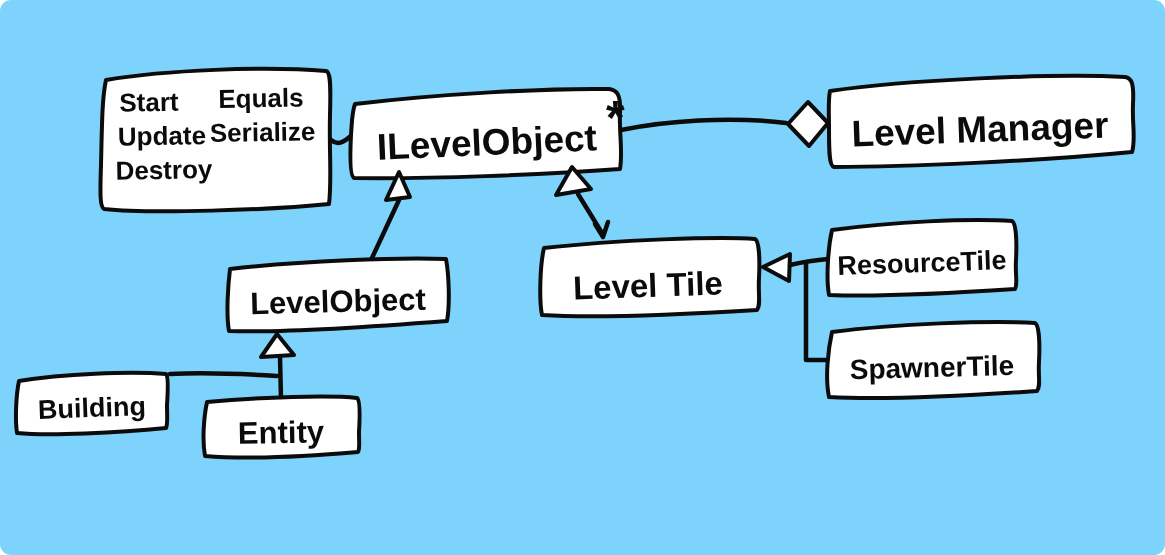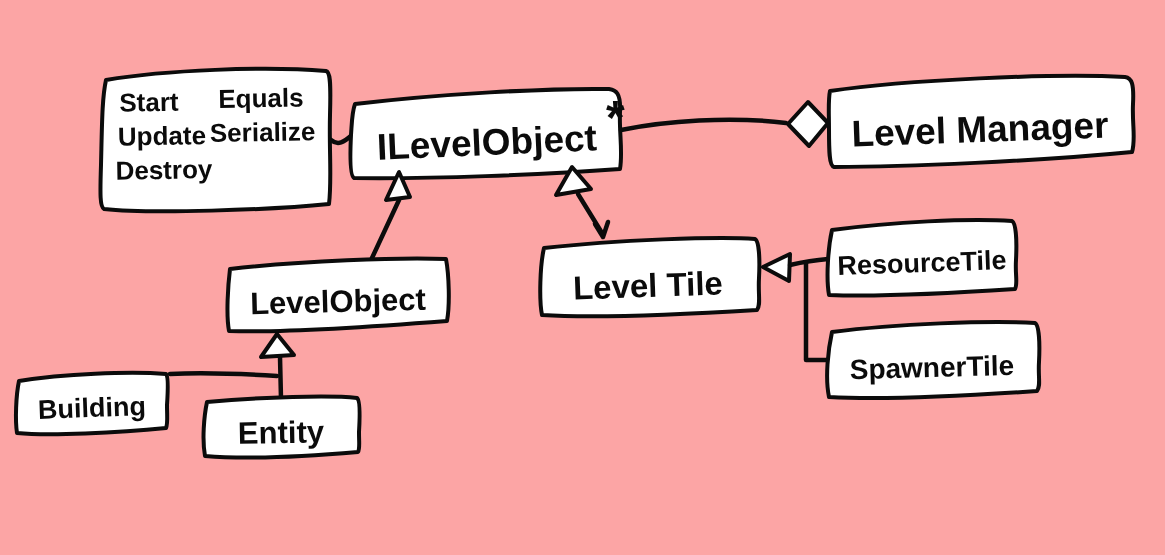--- a/index.html
+++ b/index.html
@@ -1,16 +1,16 @@
 <!DOCTYPE html>
 <html><head>
 <meta charset="utf-8">
 <style>
   html,body{margin:0;padding:0;background:#ffffff;}
-  .stage{position:relative;width:1165px;height:555px;background:#fca5a5;overflow:hidden;}
+  .stage{position:relative;width:1165px;height:555px;background:#7dd3fc;overflow:hidden;border-radius:11px;}
   svg{display:block;}
   .ink{stroke:#0b0b0b;stroke-width:4.5;fill:none;stroke-linecap:round;stroke-linejoin:round;}
   .thick{stroke-width:5;}
   .hollow{fill:#ffffff;stroke:#0b0b0b;stroke-width:4;stroke-linejoin:round;}
   .label{font-family:"Liberation Sans","DejaVu Sans",sans-serif;font-weight:700;fill:#0b0b0b;}
   .mid{text-anchor:middle;}
 </style>
 </head>
 <body>
 

